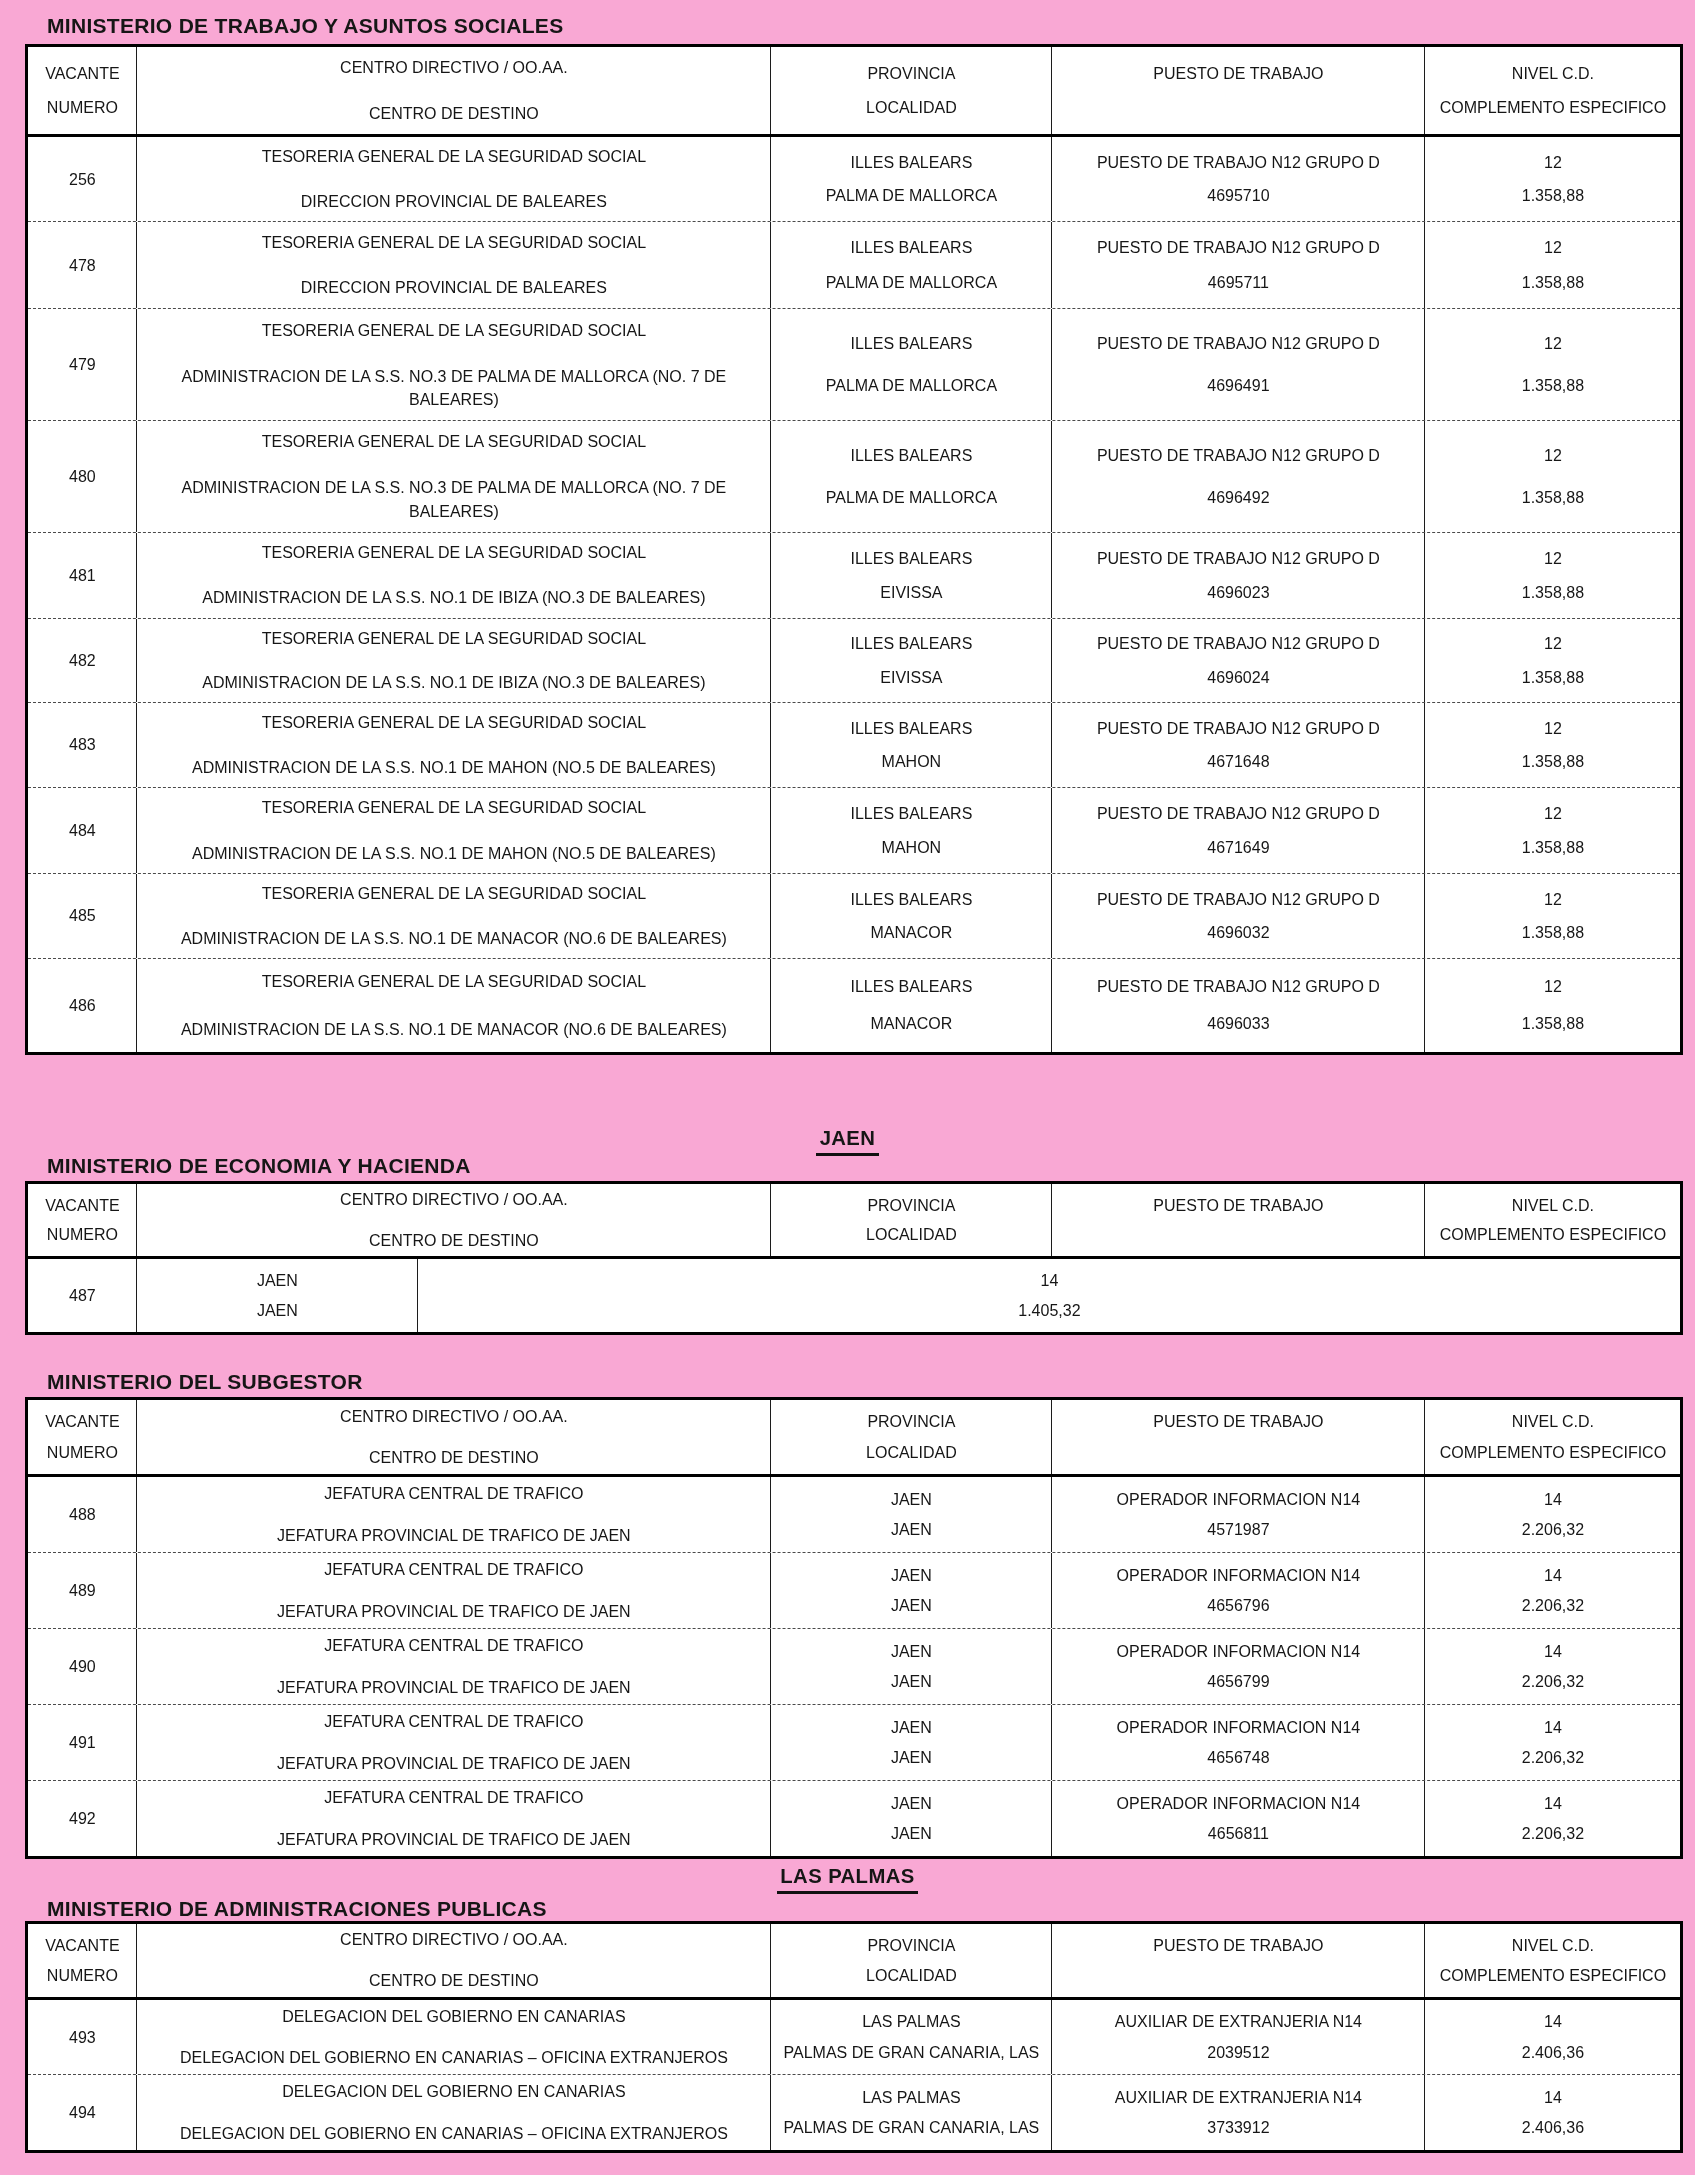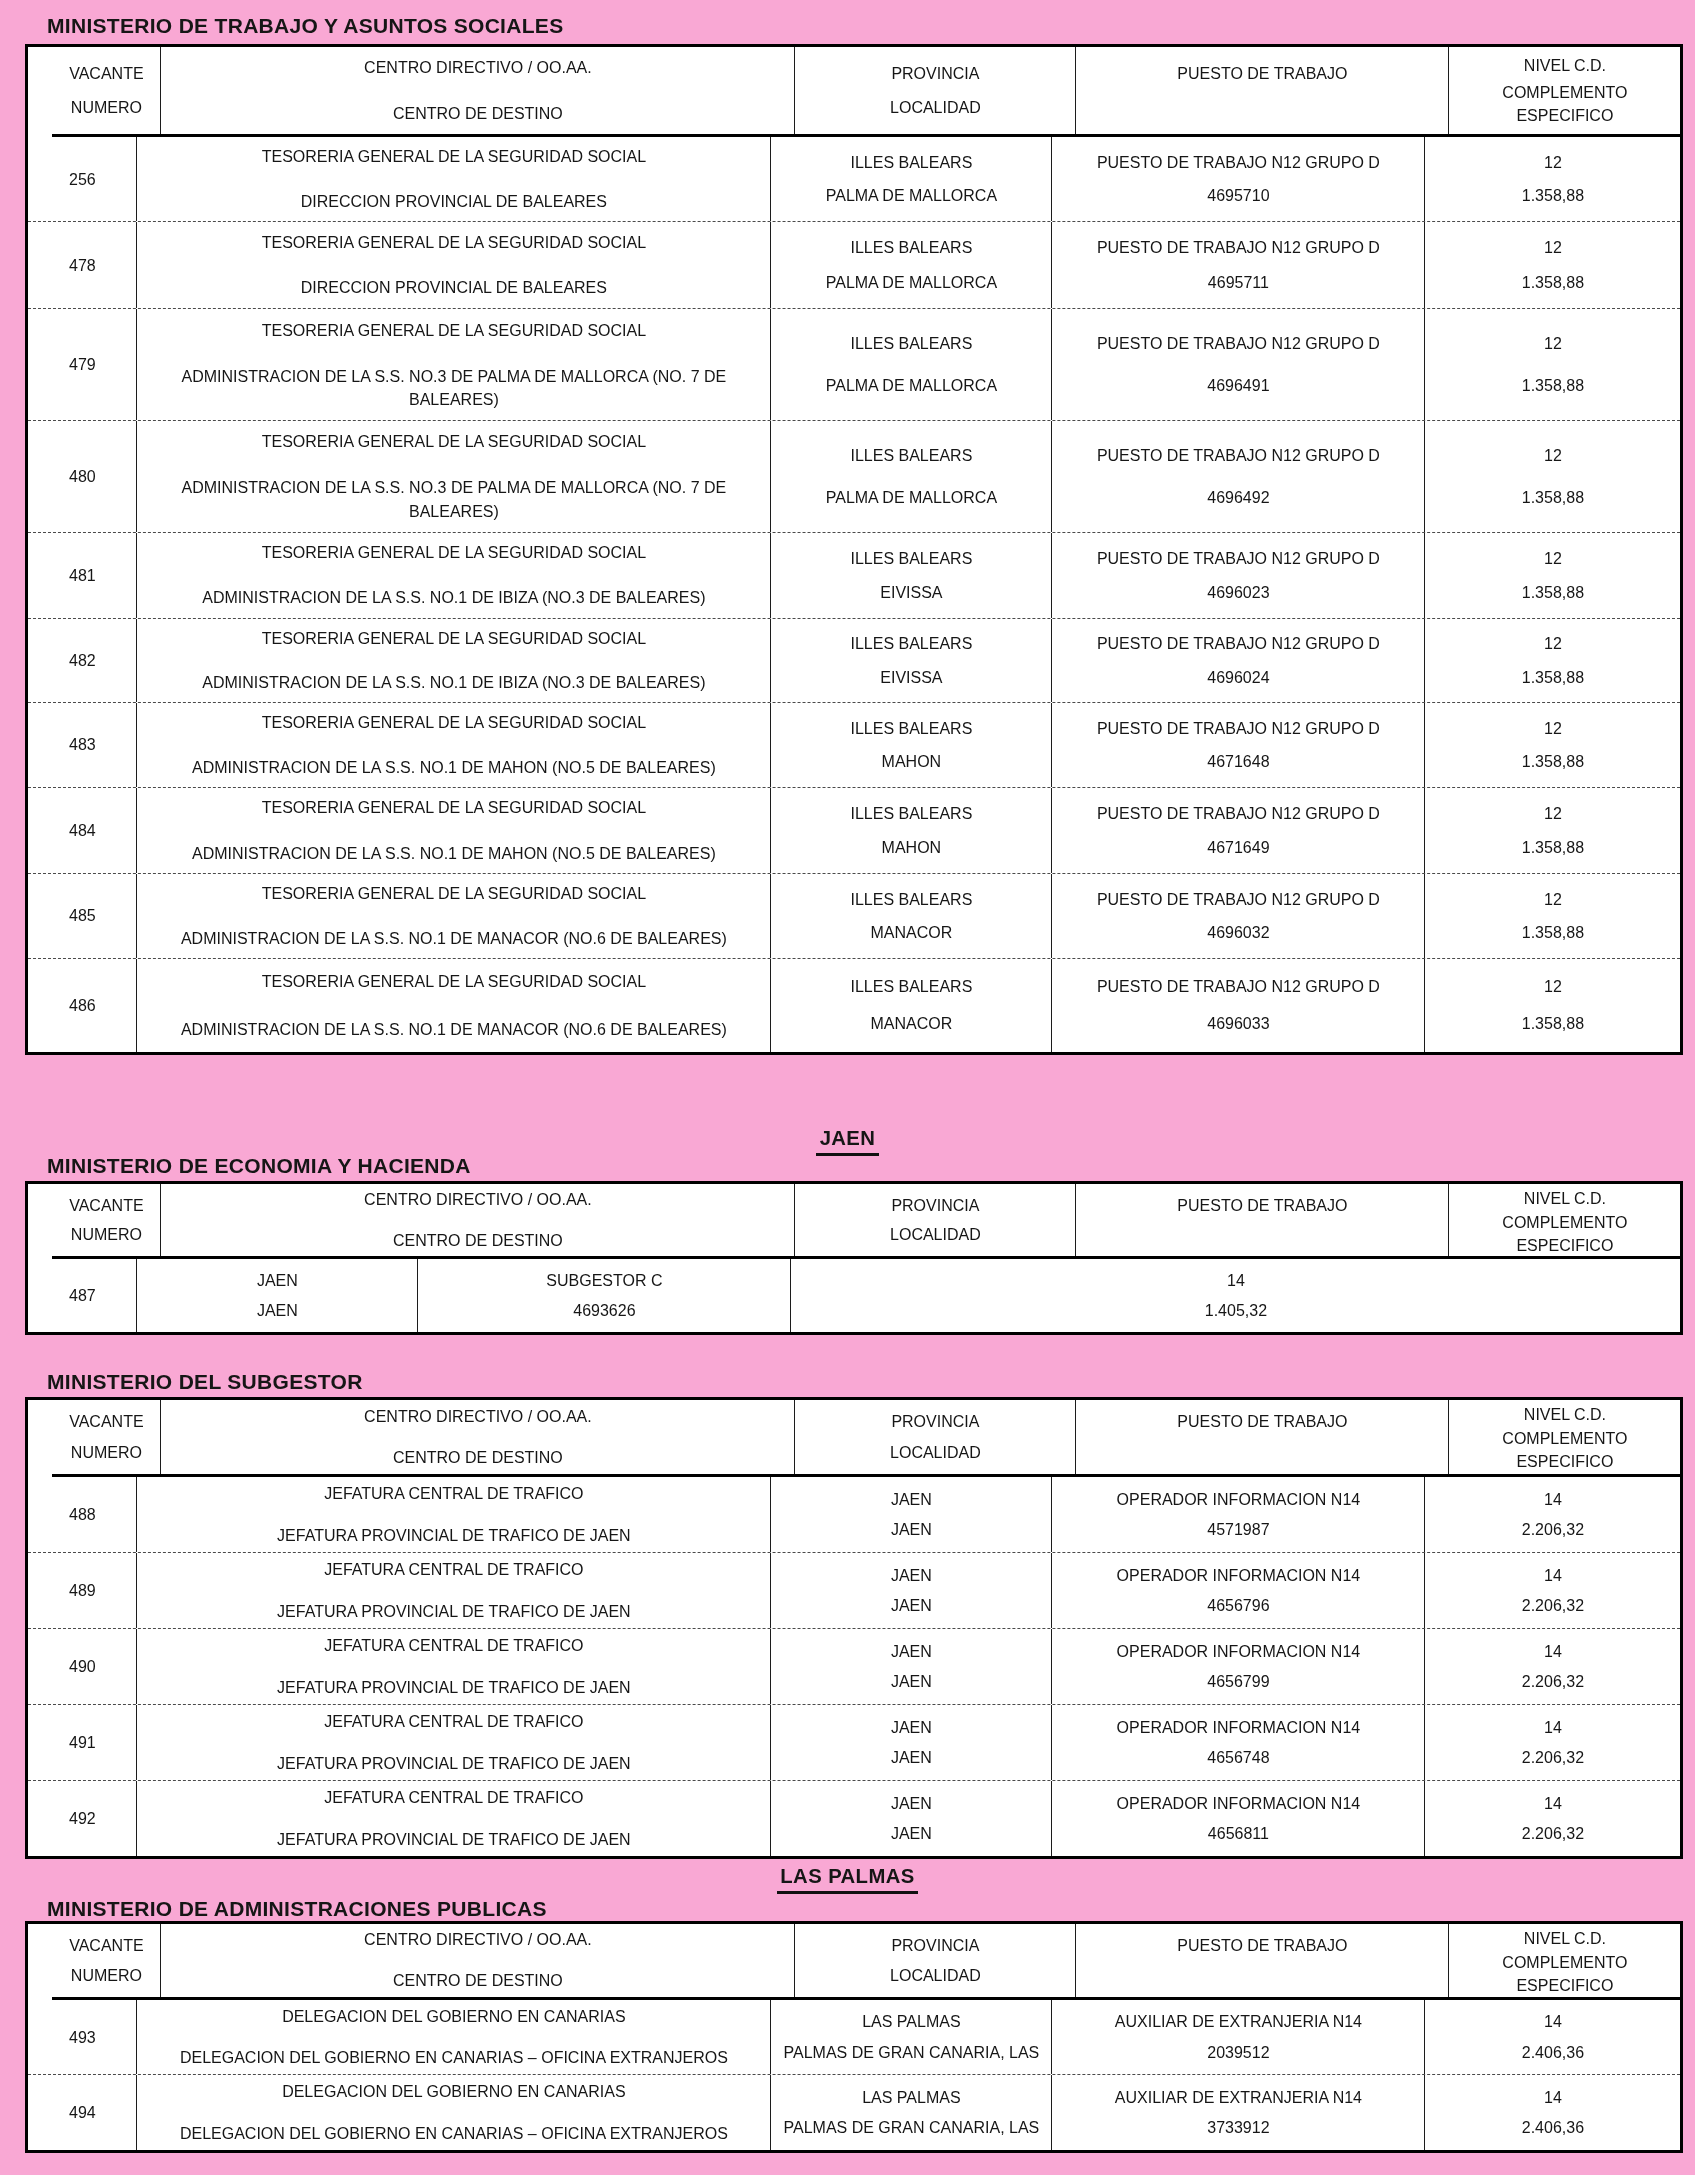--- a/index.html
+++ b/index.html
@@ -38,21 +38,21 @@
     position: absolute;
     left: 25.4px;
     width: 1658px;
     box-sizing: border-box;
     border: 3.4px solid #000;
     display: flex;
     flex-direction: column;
     background: #fff;
   }
   .thead, .trow { display: flex; align-items: stretch; min-height: 0; }
-  .thead { border-bottom: 3.4px solid #000; margin-left: 24px; }
+  .thead { border-bottom: 3.4px solid #000; }
   .trow + .trow { border-top: 1.7px dashed #4a4a4a; }
   .c {
     box-sizing: border-box;
     display: flex;
     flex-direction: column;
     justify-content: space-evenly;
     align-items: center;
     text-align: center;
     padding: 3.4px 10.2px;
     font-size: 16px;
@@ -348,24 +348,20 @@
     </div>
 
     <div class="trow" style="flex:92 1 0">
       <div class="c c1">
           <div>487</div>
         </div>
       <div class="c c3">
         <div>JAEN</div>
         <div>JAEN</div>
       </div>
-      <div class="c c4">
-        <div>SUBGESTOR C</div>
-        <div>4693626</div>
-      </div>
       <div class="c c5">
         <div>14</div>
         <div>1.405,32</div>
       </div>
     </div>
   </div>
 
   <div class="sec-title" style="top:1370px">MINISTERIO DEL SUBGESTOR</div>
 
   <div class="tbl" style="top:1397px; height:462px">

